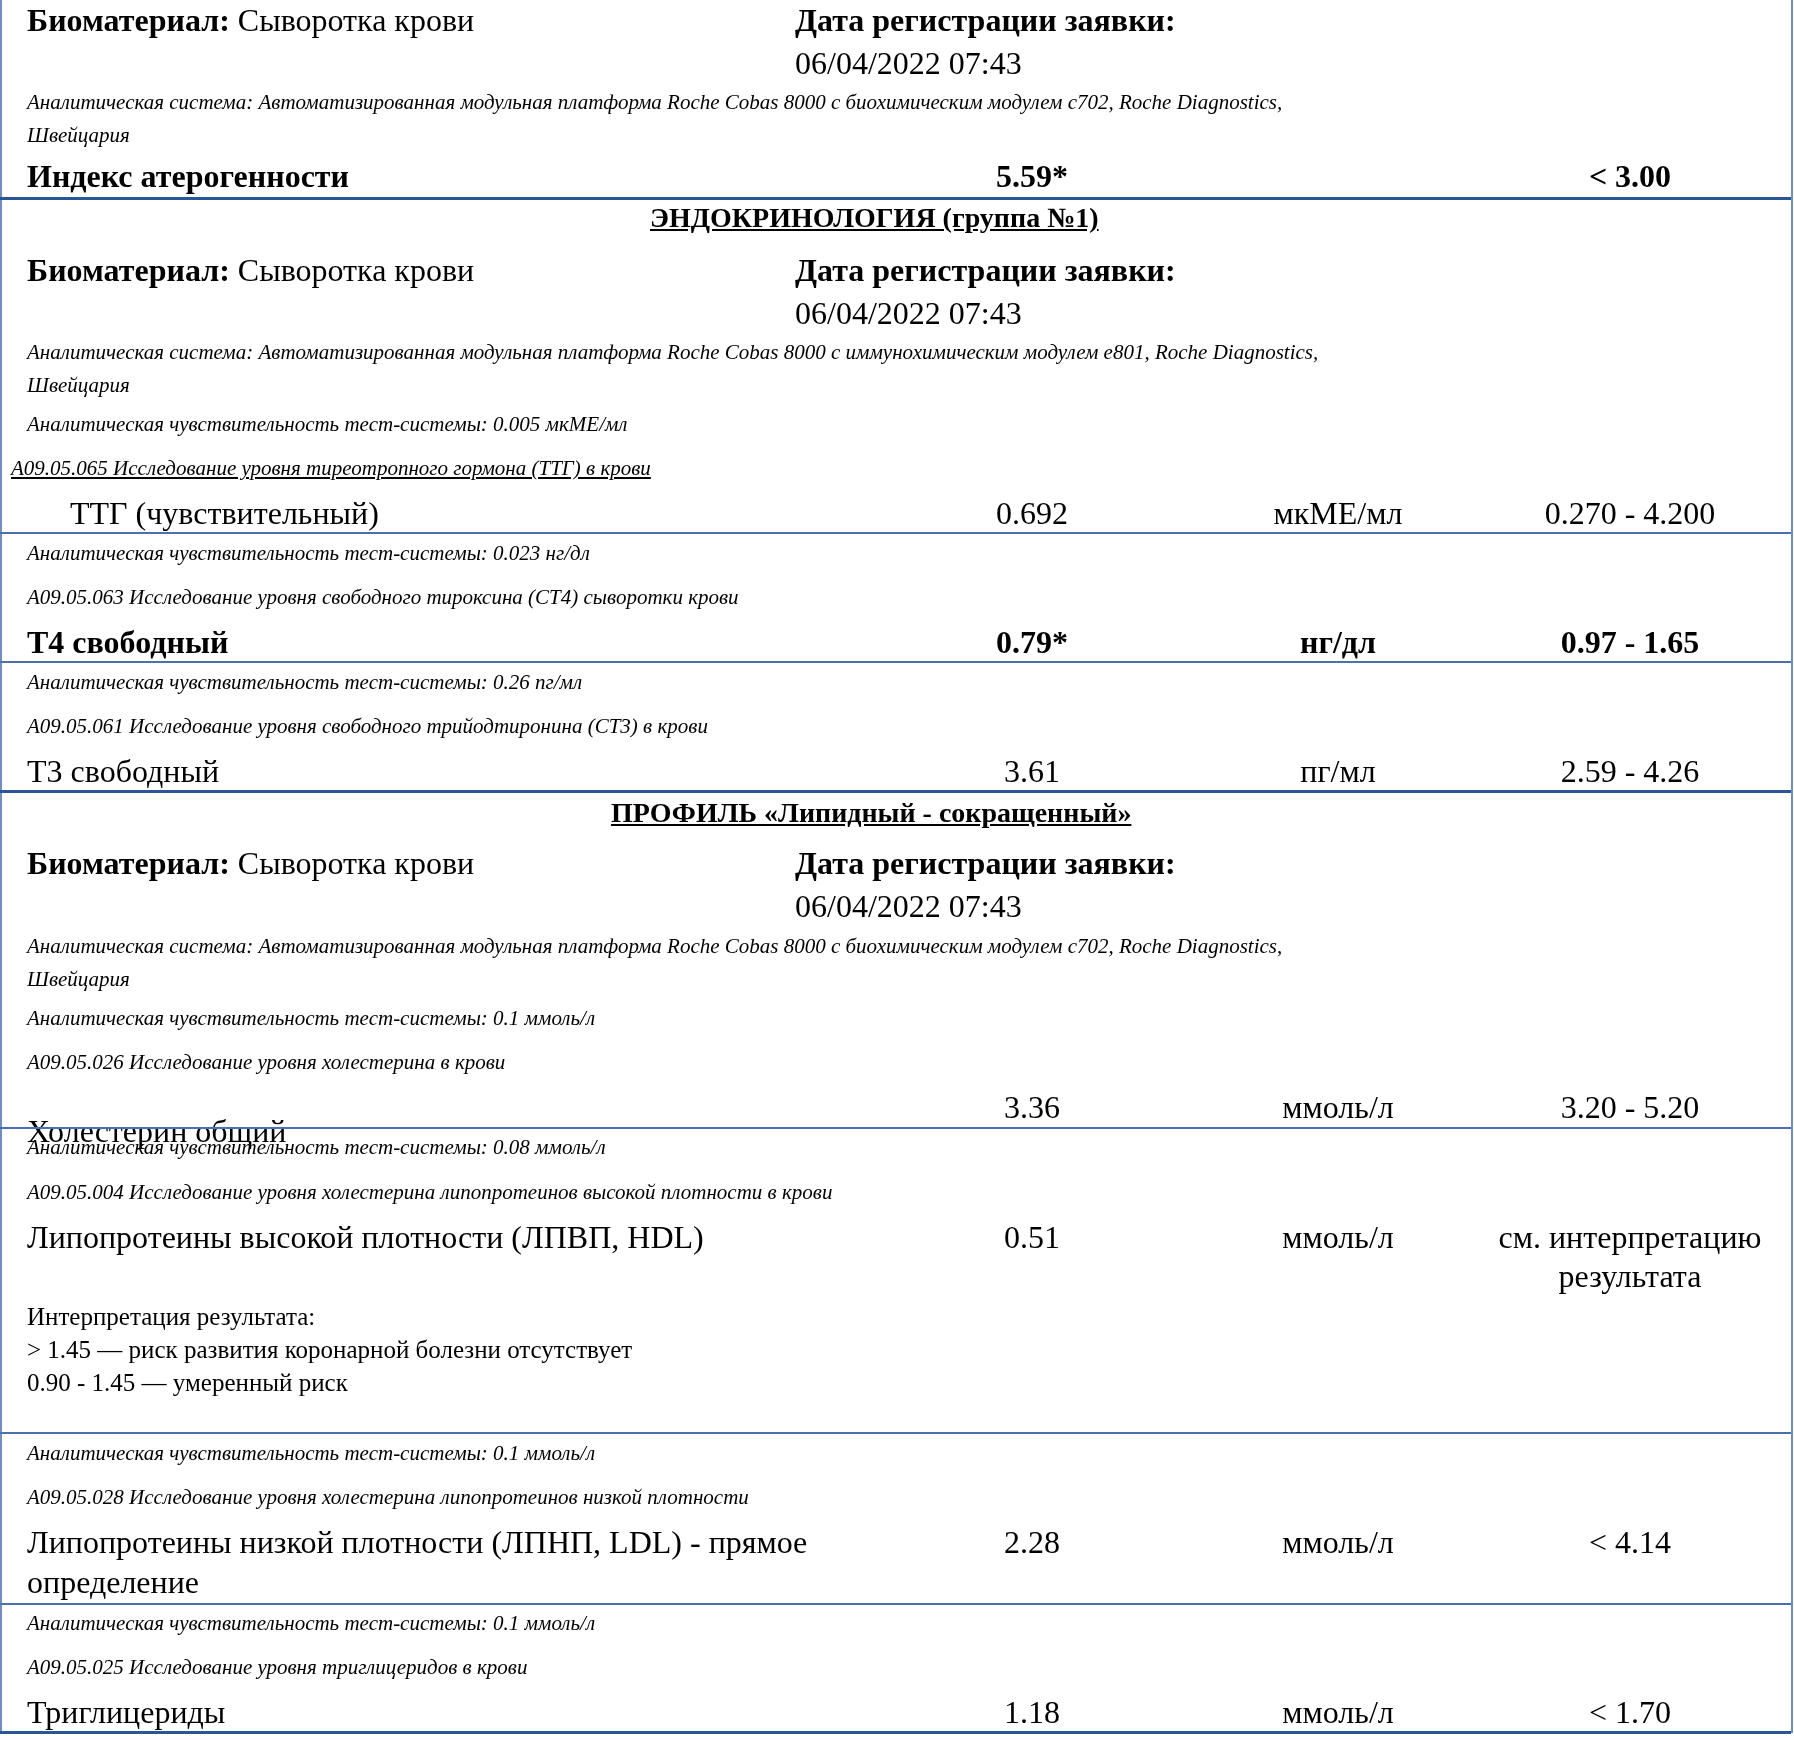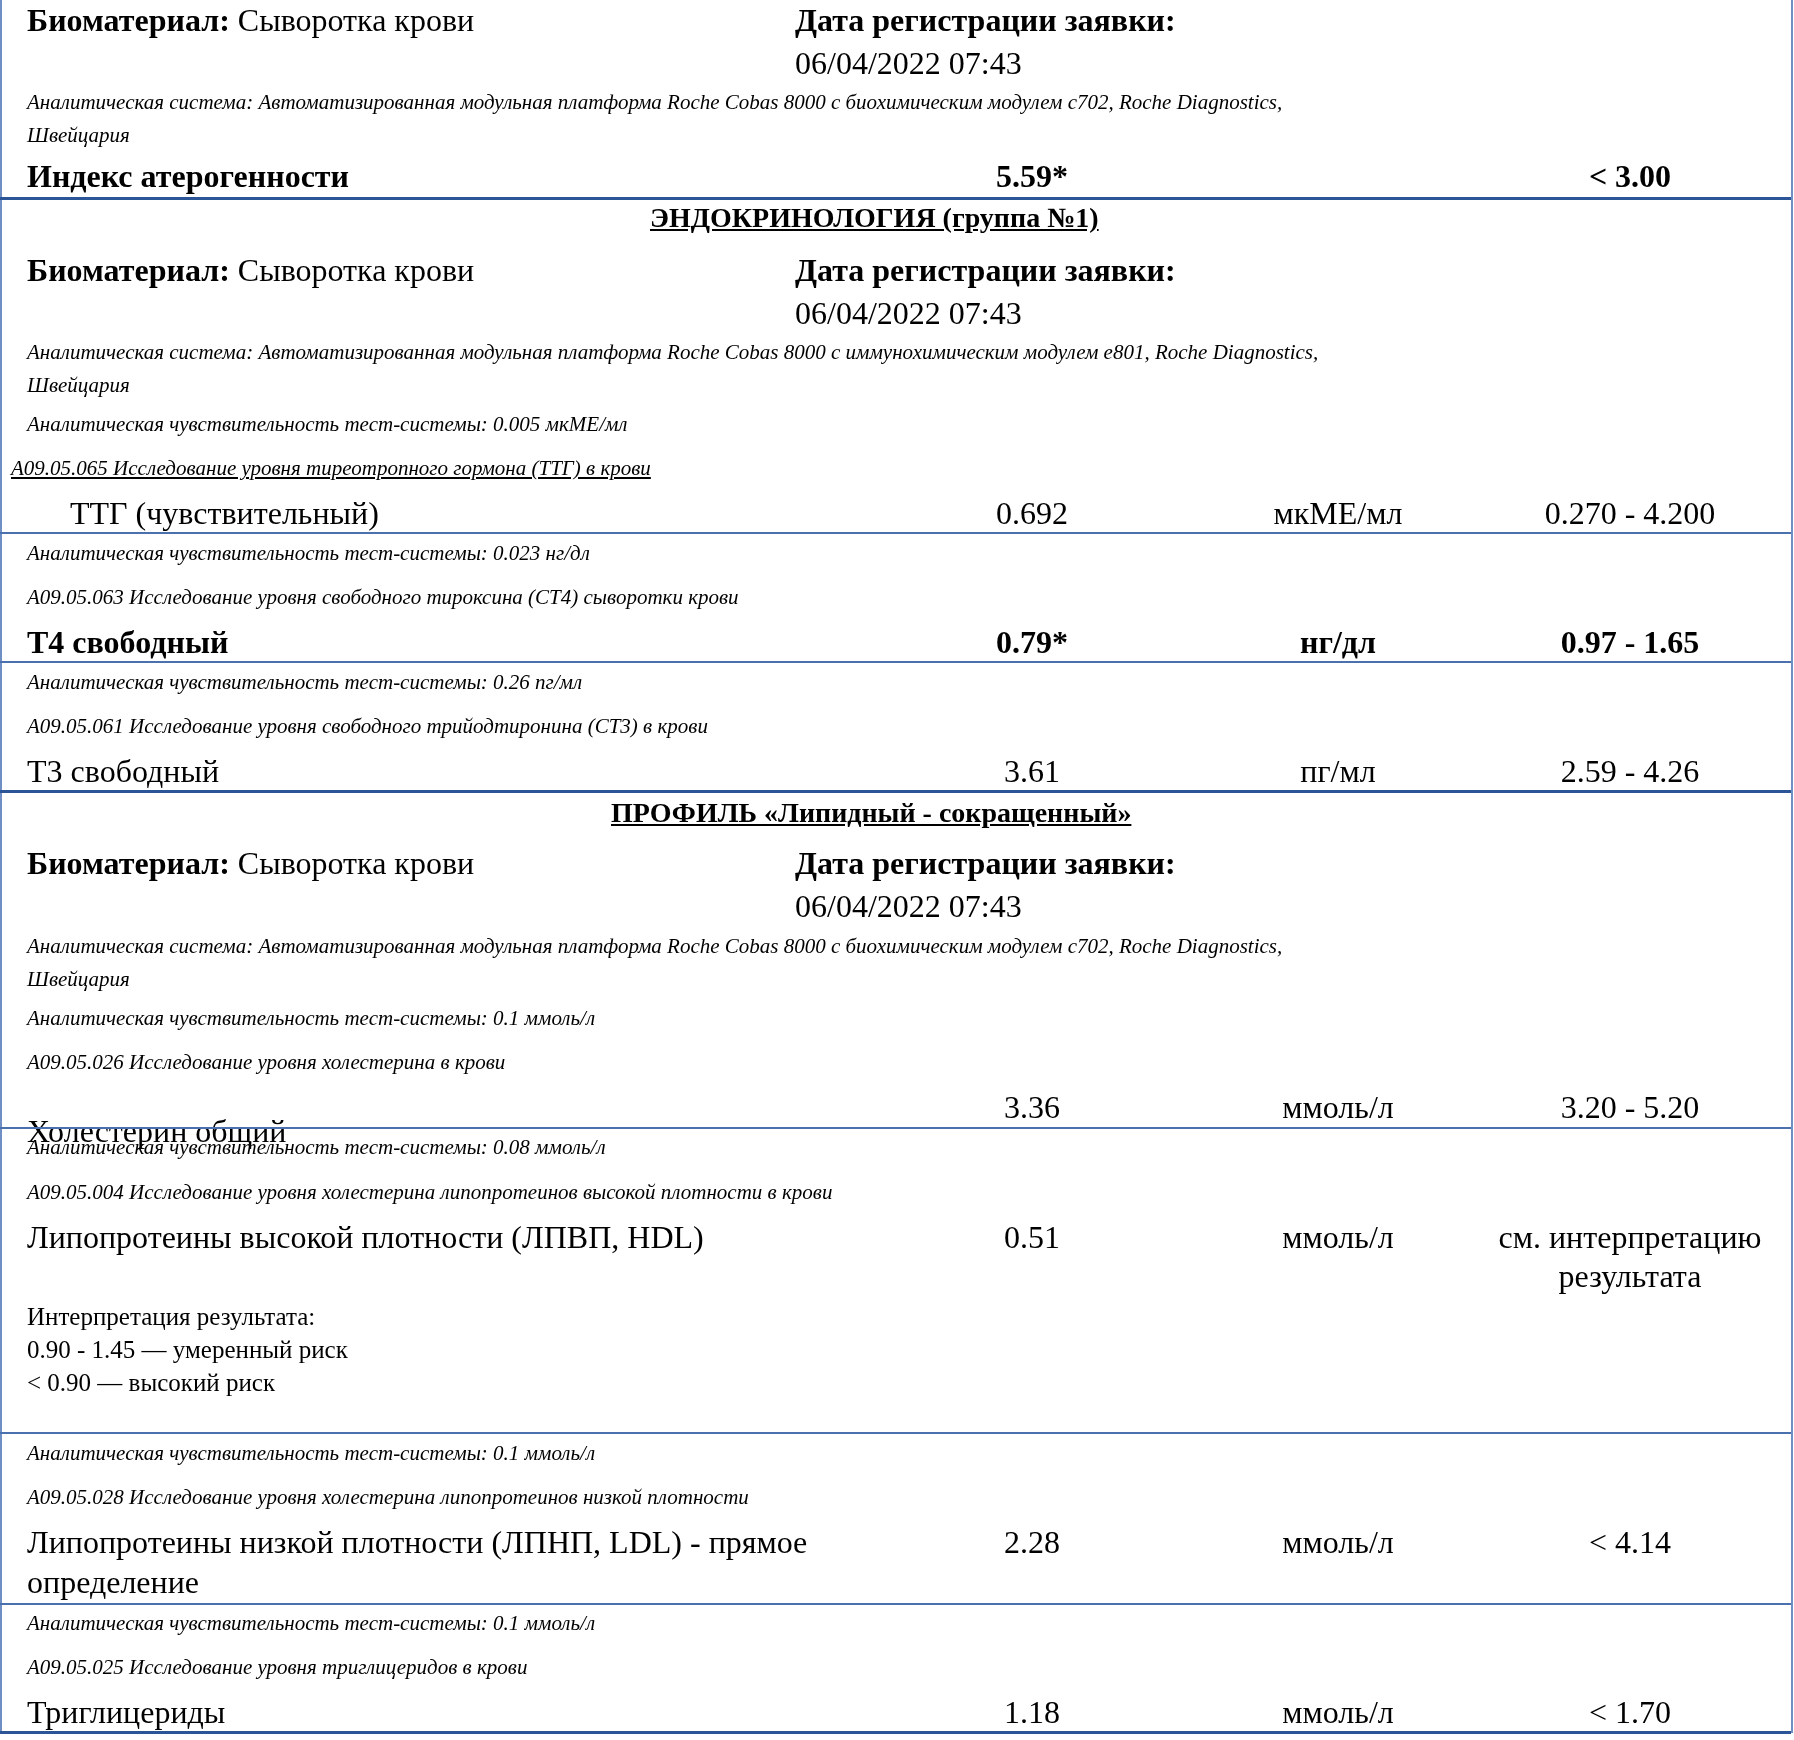--- a/index.html
+++ b/index.html
@@ -81,22 +81,22 @@
 
 <div class="t it" style="left:27px;top:1135px;">Аналитическая чувствительность тест-системы: 0.08 ммоль/л</div>
 <div class="t it" style="left:27px;top:1180px;">A09.05.004 Исследование уровня холестерина липопротеинов высокой плотности в крови</div>
 <div class="t lg" style="left:27px;top:1219px;">Липопротеины высокой плотности (ЛПВП, HDL)</div>
 <div class="t lg num" style="left:932px;top:1219px;">0.51</div>
 <div class="t lg unit" style="left:1228px;top:1219px;">ммоль/л</div>
 <div class="t lg ref" style="left:1470px;top:1219px;width:320px;">см. интерпретацию</div>
 <div class="t lg ref" style="left:1480px;top:1258px;">результата</div>
 <div class="t small" style="left:27px;top:1300px;">
   <div>Интерпретация результата:</div>
+  <div>&gt; 1.45 — риск развития коронарной болезни отсутствует</div>
   <div>0.90 - 1.45 — умеренный риск</div>
-  <div>&lt; 0.90 — высокий риск</div>
 </div>
 <div class="hline" style="top:1432px;height:2px;background:#4a70ad;"></div>
 
 <div class="t it" style="left:27px;top:1441px;">Аналитическая чувствительность тест-системы: 0.1 ммоль/л</div>
 <div class="t it" style="left:27px;top:1485px;">A09.05.028 Исследование уровня холестерина липопротеинов низкой плотности</div>
 <div class="t lg" style="left:27px;top:1524px;">Липопротеины низкой плотности (ЛПНП, LDL) - прямое</div>
 <div class="t lg" style="left:27px;top:1564px;">определение</div>
 <div class="t lg num" style="left:932px;top:1524px;">2.28</div>
 <div class="t lg unit" style="left:1228px;top:1524px;">ммоль/л</div>
 <div class="t lg ref" style="left:1480px;top:1524px;">&lt; 4.14</div>

